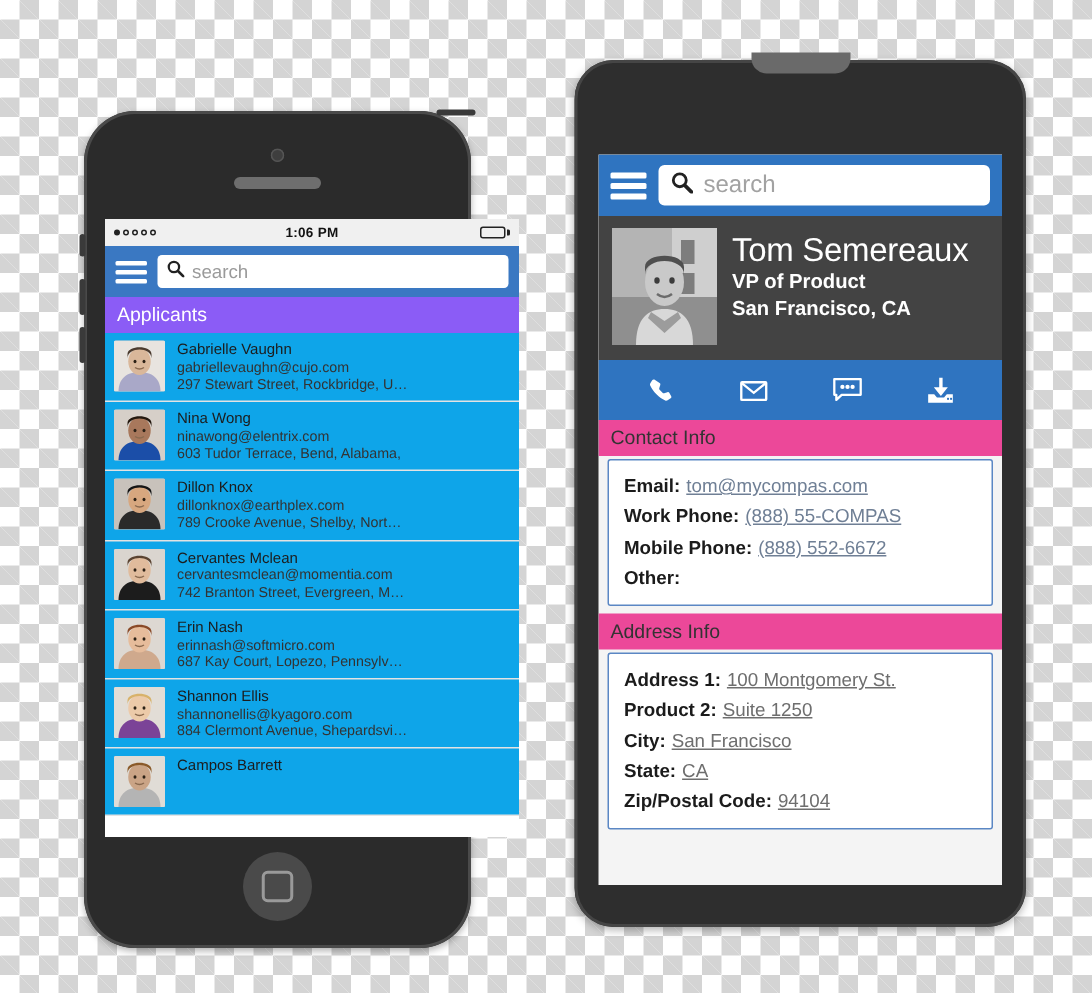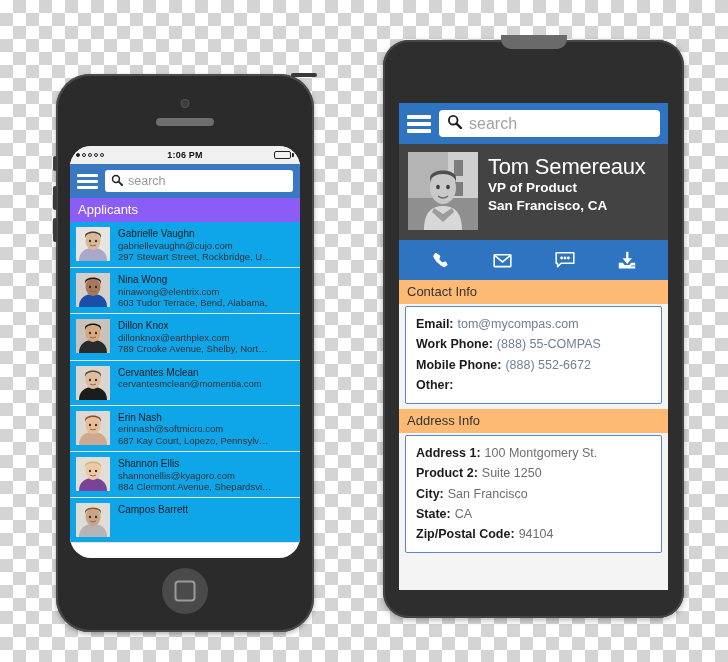--- a/index.html
+++ b/index.html
@@ -23,22 +23,22 @@
   #phone-left .camera{
     position:absolute;left:50%;top:25px;transform:translateX(-50%);
     width:9px;height:9px;border-radius:50%;background:#3e3e3e;
     box-shadow:0 0 0 1px #555 inset;
   }
   #phone-left .speaker{
     position:absolute;left:50%;top:44px;transform:translateX(-50%);
     width:58px;height:8px;border-radius:4px;background:#6e6e6e;
   }
   #phone-left .screen{
-    position:absolute;left:14px;top:72px;width:230px;height:412px;
-    background:#ffffff;overflow:hidden;border-radius:21px;
+    position:absolute;left:14px;top:72px;width:276px;height:412px;
+    background:#ffffff;overflow:hidden;
   }
   #phone-left .home{
     position:absolute;left:50%;bottom:18px;transform:translateX(-50%);
     width:46px;height:46px;border-radius:50%;background:#4a4a4a;
   }
   #phone-left .home i{
     position:absolute;left:50%;top:50%;transform:translate(-50%,-50%);
     width:17px;height:17px;border:2px solid #9a9a9a;border-radius:4px;display:block;
   }
   .side-btn{position:absolute;background:#3a3a3a;border-radius:2px;}
@@ -110,28 +110,28 @@
   .pphoto{width:70px;height:78px;flex:0 0 auto;background:#b9b9b9;position:relative;overflow:hidden;}
   .pmeta{padding-top:2px;color:#fff;}
   .pname{font-size:22px;line-height:1.15;letter-spacing:-.2px;}
   .ptitle{font-size:13.5px;font-weight:bold;line-height:1.3;}
   .ploc{font-size:13.5px;font-weight:bold;line-height:1.3;}
 
   .actionbar{background:#2f74c0;display:flex;align-items:center;justify-content:space-around;padding:7px 10px;}
   .actionbar .act{width:30px;height:26px;display:flex;align-items:center;justify-content:center;cursor:pointer;}
 
   .infosection{padding:0;}
-  .infohead{background:#fdba74;color:#333;font-size:13px;padding:4px 8px 5px;}
+  .infohead{background:#ec4899;color:#333;font-size:13px;padding:4px 8px 5px;}
   .infobox{
     margin:2px 6px 5px;border:1px solid #5b87c4;background:#fff;border-radius:2px;
     padding:7px 10px 8px;
   }
   .inforow{font-size:12.5px;line-height:1.62;white-space:nowrap;overflow:hidden;}
   .inforow .lab{font-weight:bold;color:#1b1b1b;text-align:right;}
-  .inforow .val{color:#6f7f95;margin-left:4px;}
+  .inforow .val{color:#6f7f95;margin-left:4px;text-decoration:underline;}
   .inforow .val.dark{color:#6e6e6e;}
 </style>
 </head>
 <body>
 
 <div id="phone-left">
   <div class="side-btn sb-silent"></div>
   <div class="side-btn sb-volup"></div>
   <div class="side-btn sb-voldn"></div>
   <div class="side-btn sb-power"></div>
@@ -229,20 +229,21 @@
               <path d="M3 34 C3 25 9 21 17 21 C25 21 31 25 31 34 Z" fill="#1c1c1c"></path>
               <ellipse cx="17" cy="14" rx="7.5" ry="9" fill="#e0bb9c"></ellipse>
               <path d="M9 12 C9 4 25 4 25 12 L25 9 C25 3 9 3 9 9 Z" fill="#5a4331"></path>
               <ellipse cx="14" cy="14" rx="1" ry="1.2" fill="#2c2116"></ellipse>
               <ellipse cx="20" cy="14" rx="1" ry="1.2" fill="#2c2116"></ellipse>
               <path d="M14 18 Q17 20 20 18" stroke="#8a6a50" stroke-width="1" fill="none"></path>
             </svg></div>
           <div class="appinfo">
             <div class="appname">Cervantes Mclean</div>
             <div class="appmail">cervantesmclean@momentia.com</div>
+            <div class="appaddr">742 Branton Street, Evergreen, M…</div>
           </div>
         </div>
         <div class="approw">
           <div class="avatar"><svg width="34" height="34" viewBox="0 0 34 34">
               <rect width="34" height="34" fill="#ddd8d2"></rect>
               <path d="M3 34 C3 25 9 21 17 21 C25 21 31 25 31 34 Z" fill="#cfa98d"></path>
               <ellipse cx="17" cy="14" rx="7.5" ry="9" fill="#e6bc9b"></ellipse>
               <path d="M9 12 C9 4 25 4 25 12 L25 9 C25 3 9 3 9 9 Z" fill="#8a4a28"></path>
               <ellipse cx="14" cy="14" rx="1" ry="1.2" fill="#2c2116"></ellipse>
               <ellipse cx="20" cy="14" rx="1" ry="1.2" fill="#2c2116"></ellipse>

